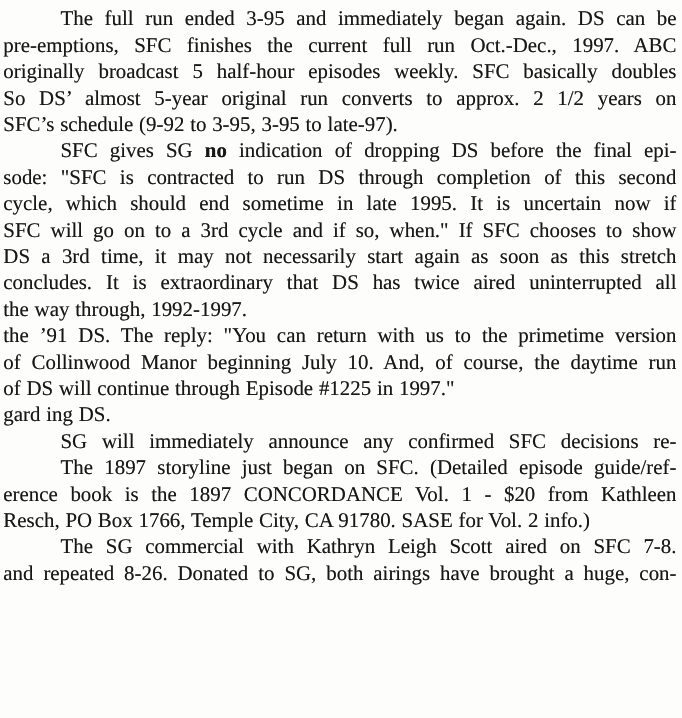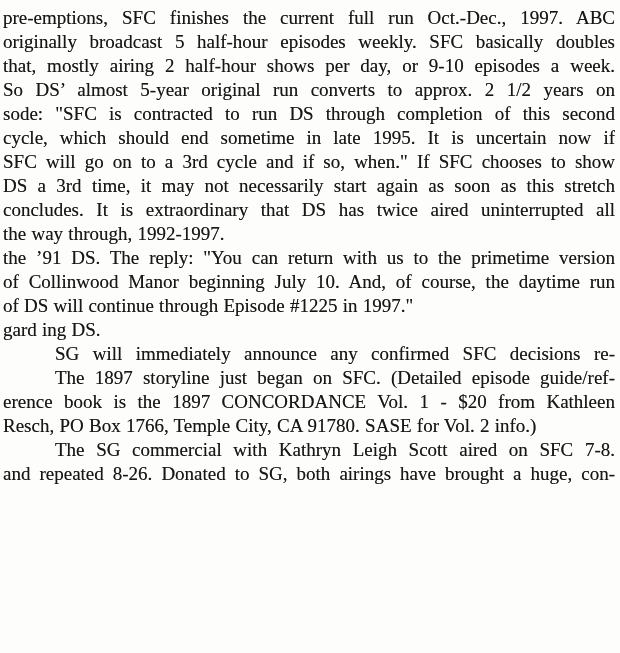--- a/index.html
+++ b/index.html
@@ -39,24 +39,26 @@
   .line b {
     font-weight: 700;
     text-shadow: 0 0 0.6px rgba(20,20,20,0.8);
   }
 </style>
 </head>
 <body>
 
 <div class="page">
   <div id="text-body">
+      <div class="line indent">The full run ended 3-95 and immediately began again. DS can be</div>
       <div class="line">pre-emptions, SFC finishes the current full run Oct.-Dec., 1997. ABC</div>
       <div class="line">originally broadcast 5 half-hour episodes weekly. SFC basically doubles</div>
-      <div class="line">that, mostly airing 2 half-hour shows per day, or 9-10 episodes a week.</div>
       <div class="line">So DS’ almost 5-year original run converts to approx. 2 1/2 years on</div>
+      <div class="line last">SFC’s schedule (9-92 to 3-95, 3-95 to late-97).</div>
+      <div class="line indent">SFC gives SG <b>no</b> indication of dropping DS before the final epi-</div>
       <div class="line">sode: "SFC is contracted to run DS through completion of this second</div>
       <div class="line">cycle, which should end sometime in late 1995. It is uncertain now if</div>
       <div class="line">SFC will go on to a 3rd cycle and if so, when." If SFC chooses to show</div>
       <div class="line">DS a 3rd time, it may not necessarily start again as soon as this stretch</div>
       <div class="line">concludes. It is extraordinary that DS has twice aired uninterrupted all</div>
       <div class="line last">the way through, 1992-1997.</div>
       <div class="line">the ’91 DS. The reply: "You can return with us to the primetime version</div>
       <div class="line">of Collinwood Manor beginning July 10. And, of course, the daytime run</div>
       <div class="line last">of DS will continue through Episode #1225 in 1997."</div>
       <div class="line last">gard ing DS.</div>

